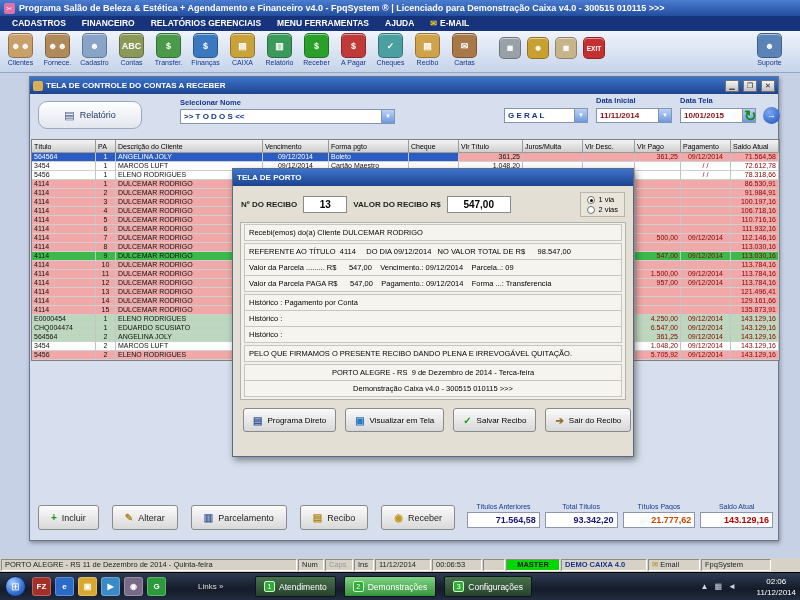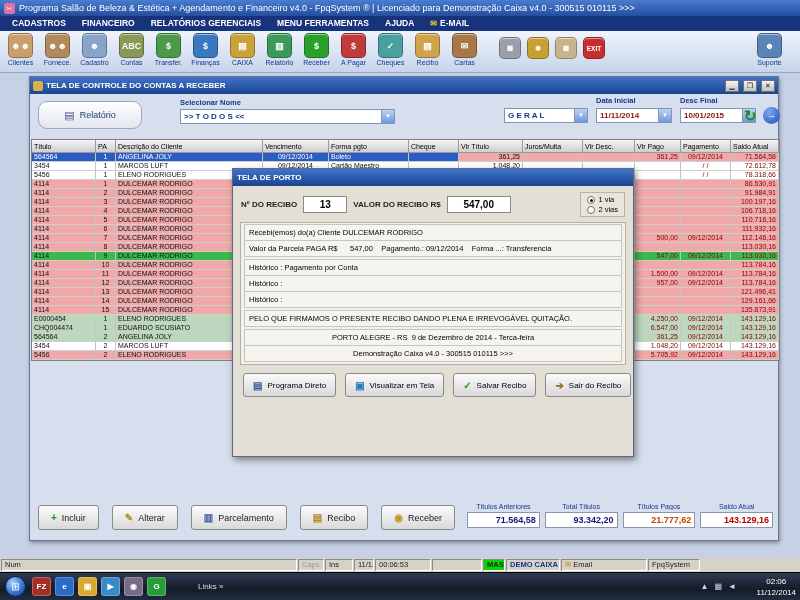--- a/index.html
+++ b/index.html
@@ -3,21 +3,21 @@
 <meta charset="utf-8">
 <style>
   *{box-sizing:border-box;margin:0;padding:0}
   html,body{width:800px;height:600px;overflow:hidden}
   body{font-family:"Liberation Sans",sans-serif;background:#000}
   .screen{position:relative;width:800px;height:600px;overflow:hidden;background:#c7d1e6}
 
   
   .titlebar{position:absolute;left:0;top:0;width:800px;height:16px;background:linear-gradient(#4a7cd0,#244e9e);display:flex;align-items:center;padding:0 4px;gap:4px}
   .appico{width:11px;height:11px;background:#e070a8;border-radius:2px;font-size:7px;line-height:11px;text-align:center;color:#fff;flex:0 0 auto}
-  .apptitle{color:#fff;font-size:9px;font-weight:normal;white-space:nowrap;overflow:hidden}
+  .apptitle{color:#fff;font-size:9px;font-weight:bold;white-space:nowrap;overflow:hidden}
 
   
   .menubar{position:absolute;left:0;top:16px;width:800px;height:15px;background:#16337c;display:flex;align-items:center;padding-left:4px}
   .mitem{color:#fff;font-size:8.5px;font-weight:bold;padding:0 8px;line-height:15px;white-space:nowrap;cursor:default}
   .mico{color:#e8c830;margin-right:3px;font-size:8px}
 
   
   .toolbar{position:absolute;left:0;top:31px;width:800px;height:42px;background:linear-gradient(#f0f4fc,#c6d4ea);border-bottom:1px solid #93a7c7;display:flex;align-items:flex-start;padding:1px 2px 0}
   .tbtn{width:37px;display:flex;flex-direction:column;align-items:center;padding-top:1px;flex:0 0 auto}
   .tico{width:25px;height:25px;border-radius:5px;display:flex;align-items:center;justify-content:center;color:#fff;font-weight:bold;font-size:9px;border:1px solid rgba(0,0,0,.28);box-shadow:inset 0 1px 0 rgba(255,255,255,.5)}
@@ -297,21 +297,21 @@
       <span class="fldlbl" style="left:474px;top:14px">Tipo  Pesquisa</span>
       <div class="combo" style="left:474px;top:14px;width:84px">
         <span class="cval">G E R A L</span>
         <span class="drop">▼</span>
       </div>
       <span class="fldlbl" style="left:566px;top:2px">Data Inicial</span>
       <div class="combo date" style="left:566px;top:14px;width:76px">
         <span class="cval">11/11/2014</span>
         <span class="drop">▼</span>
       </div>
-      <span class="fldlbl" style="left:650px;top:2px">Desc Final</span>
+      <span class="fldlbl" style="left:650px;top:2px">Data Tela</span>
       <div class="combo date" style="left:650px;top:14px;width:76px">
         <span class="cval">10/01/2015</span>
         <span class="drop">▼</span>
       </div>
       <span class="refico">↻</span>
       <span class="goico">→</span>
     </div>
 
     <div class="grid">
       <div class="cells thead">
@@ -761,21 +761,23 @@
             <span class="rdot"></span>
             <span>2 vias</span>
           </span>
       </div>
     </div>
     <div class="rlines">
 
         <div class="rline">Recebi(emos) do(a) Cliente DULCEMAR RODRIGO</div>
 
 
-
+        <div class="rline sect">REFERENTE AO TÍTULO  4114     DO DIA 09/12/2014   NO VALOR TOTAL DE R$      98.547,00</div>
+
+        <div class="rline">Valor da Parcela ......... R$      547,00    Vencimento.: 09/12/2014    Parcela..: 09</div>
 
         <div class="rline">Valor da Parcela PAGA R$      547,00    Pagamento.: 09/12/2014    Forma ...: Transferencia</div>
 
         <div class="rline sect">Histórico : Pagamento por Conta</div>
 
         <div class="rline">Histórico :</div>
 
         <div class="rline">Histórico :</div>
 
         <div class="rline sect">PELO QUE FIRMAMOS O PRESENTE RECIBO DANDO PLENA E IRREVOGÁVEL QUITAÇÃO.</div>
@@ -805,20 +807,21 @@
         <div class="dbtn">
           <span class="dglyph" style="color: rgb(154, 106, 42);">➔</span>
           <span>Sair do Recibo</span>
         </div>
 
     </div>
   </div>
 
   <div class="statusbar">
 
+      <div class="seg"><span>PORTO ALEGRE - RS 11 de Dezembro de 2014 - Quinta-feira</span></div>
 
       <div class="seg"><span>Num</span></div>
 
       <div class="seg dim"><span>Caps</span></div>
 
       <div class="seg"><span>Ins</span></div>
 
       <div class="seg"><span>11/12/2014</span></div>
 
       <div class="seg"><span>00:06:53</span></div>
@@ -846,20 +849,38 @@
         <span class="qico" style="background: rgb(216, 168, 48);">▣</span>
 
         <span class="qico" style="background: rgb(58, 138, 200);">▶</span>
 
         <span class="qico" style="background: rgb(122, 106, 138);">◉</span>
 
         <span class="qico" style="background: rgb(42, 154, 58);">G</span>
 
     </div>
     <span class="links">Links »</span>
+    <div class="tasks">
+
+        <div class="task">
+          <span class="tasknum">1</span>
+          <span>Atendimento</span>
+        </div>
+
+        <div class="task active">
+          <span class="tasknum">2</span>
+          <span>Demonstrações</span>
+        </div>
+
+        <div class="task">
+          <span class="tasknum">3</span>
+          <span>Configurações</span>
+        </div>
+
+    </div>
     <div class="tray">
 
         <span>▲</span>
 
         <span>▦</span>
 
         <span>◄</span>
 
     </div>
     <div class="clock">

